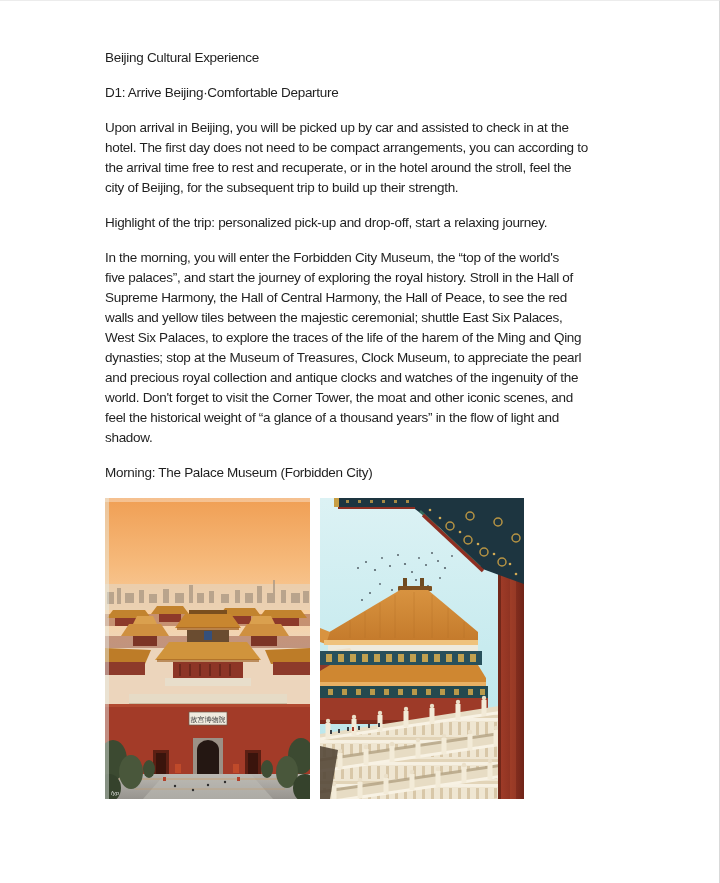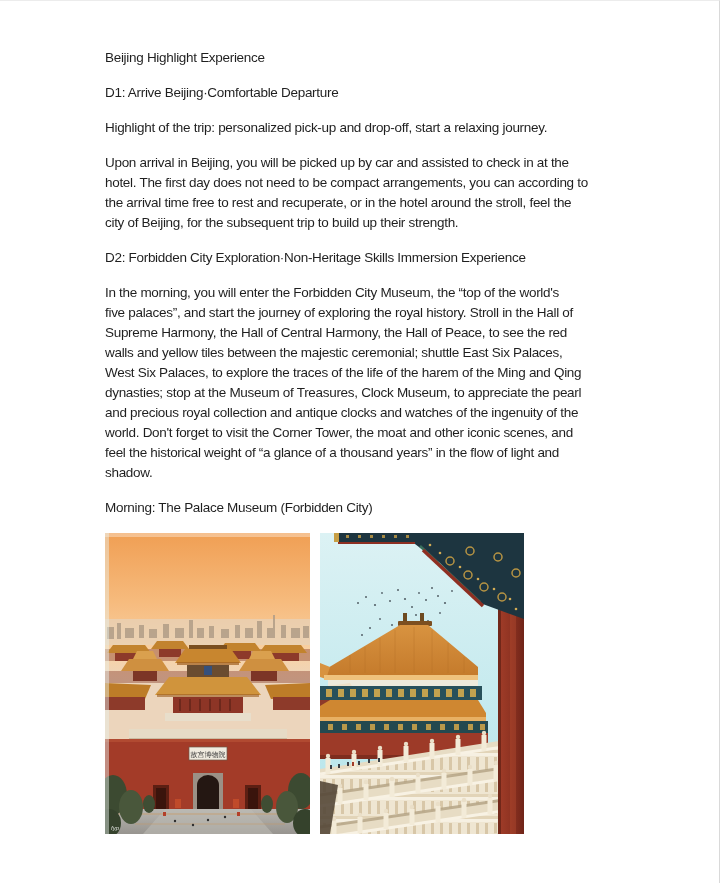--- a/index.html
+++ b/index.html
@@ -29,28 +29,27 @@
   }
   .photos svg { display:block; }
   .plaque-text { font-family:"DejaVu Serif",serif; }
 </style>
 </head>
 <body>
 
 <div class="page">
   <div class="content">
 
-    <p class="t">Beijing Highlight Experience</p>
+    <p class="t">Beijing Cultural Experience</p>
     <p class="t">D1: Arrive Beijing·Comfortable Departure</p>
-    <p class="t">Highlight of the trip: personalized pick-up and drop-off, start a relaxing journey.</p>
     <p class="t">Upon arrival in Beijing, you will be picked up by car and assisted to check in at the
 hotel. The first day does not need to be compact arrangements, you can according to
 the arrival time free to rest and recuperate, or in the hotel around the stroll, feel the
 city of Beijing, for the subsequent trip to build up their strength.</p>
-    <p class="t">D2: Forbidden City Exploration·Non-Heritage Skills Immersion Experience</p>
+    <p class="t">Highlight of the trip: personalized pick-up and drop-off, start a relaxing journey.</p>
     <p class="t">In the morning, you will enter the Forbidden City Museum, the “top of the world's
 five palaces”, and start the journey of exploring the royal history. Stroll in the Hall of
 Supreme Harmony, the Hall of Central Harmony, the Hall of Peace, to see the red
 walls and yellow tiles between the majestic ceremonial; shuttle East Six Palaces,
 West Six Palaces, to explore the traces of the life of the harem of the Ming and Qing
 dynasties; stop at the Museum of Treasures, Clock Museum, to appreciate the pearl
 and precious royal collection and antique clocks and watches of the ingenuity of the
 world. Don't forget to visit the Corner Tower, the moat and other iconic scenes, and
 feel the historical weight of “a glance of a thousand years” in the flow of light and
 shadow.</p>

